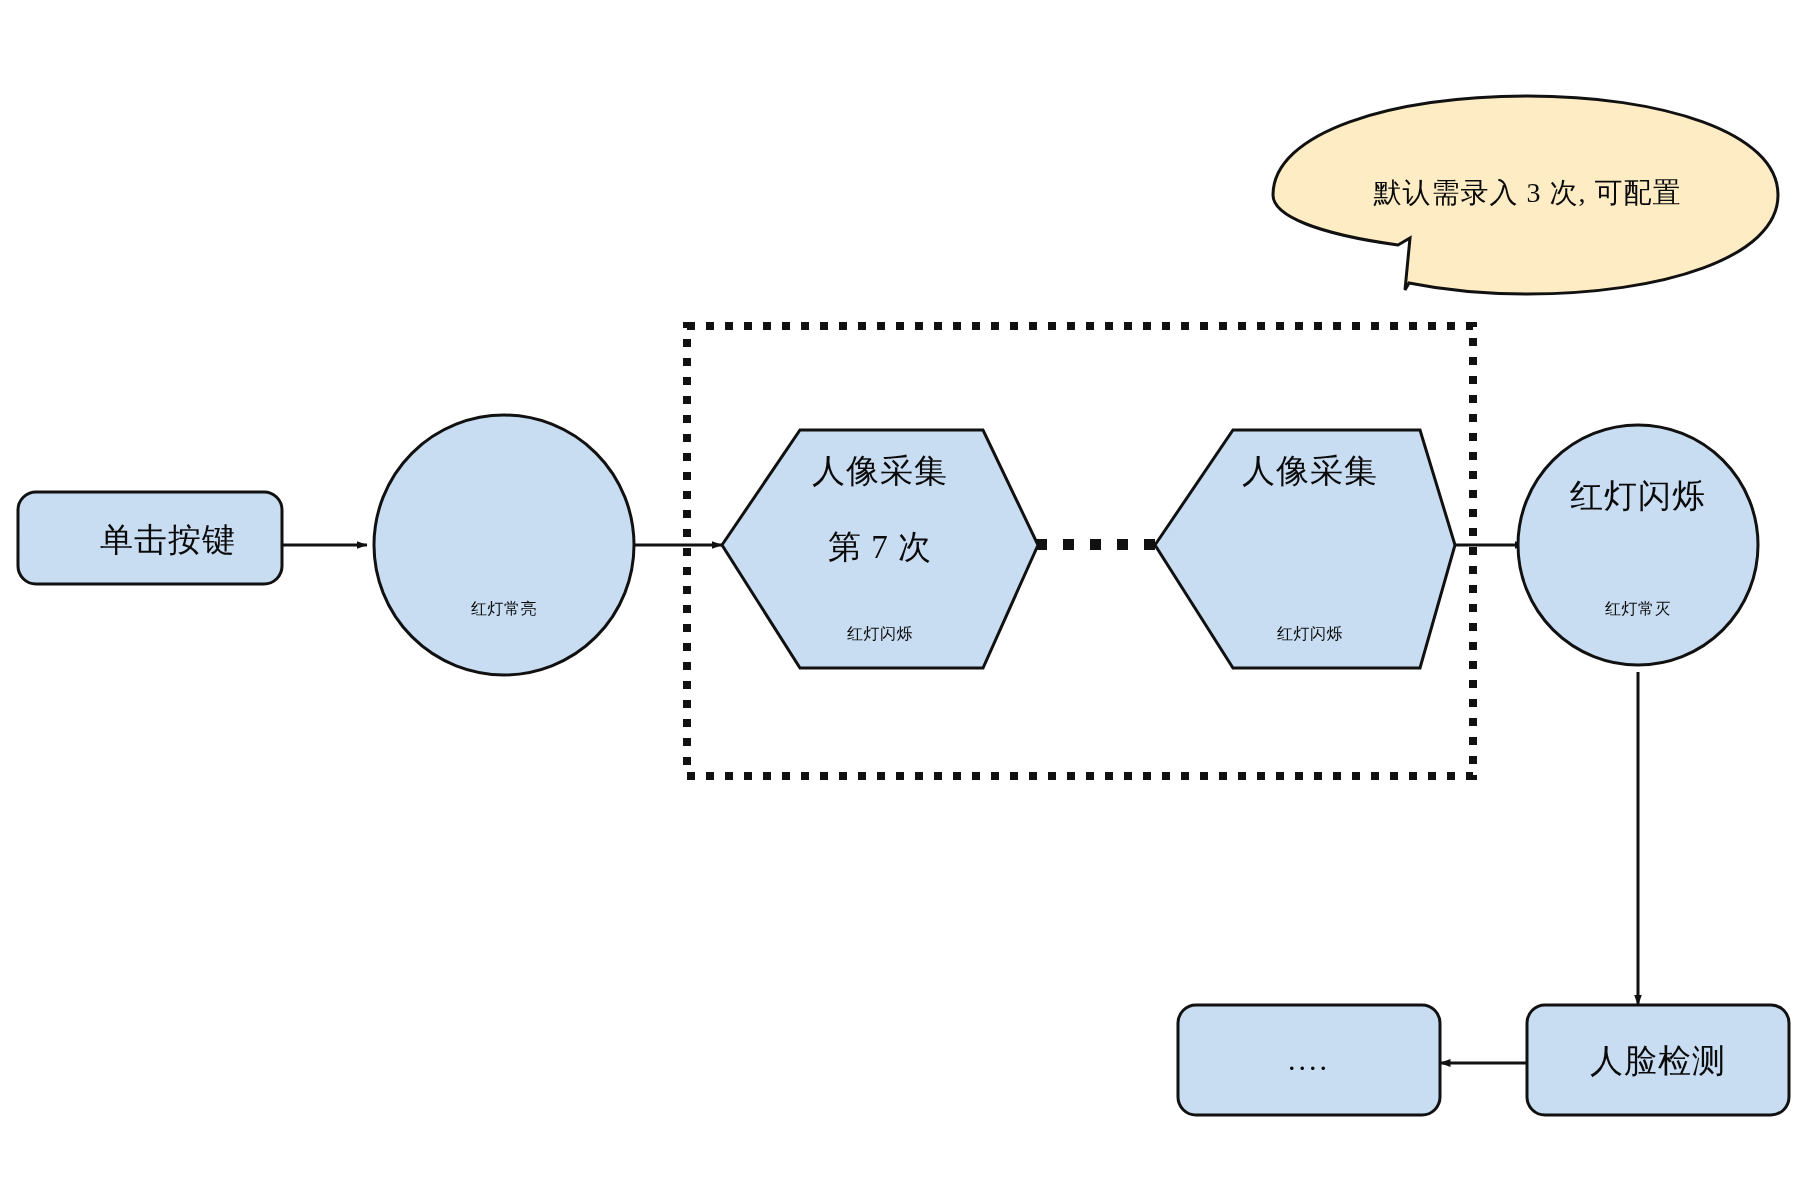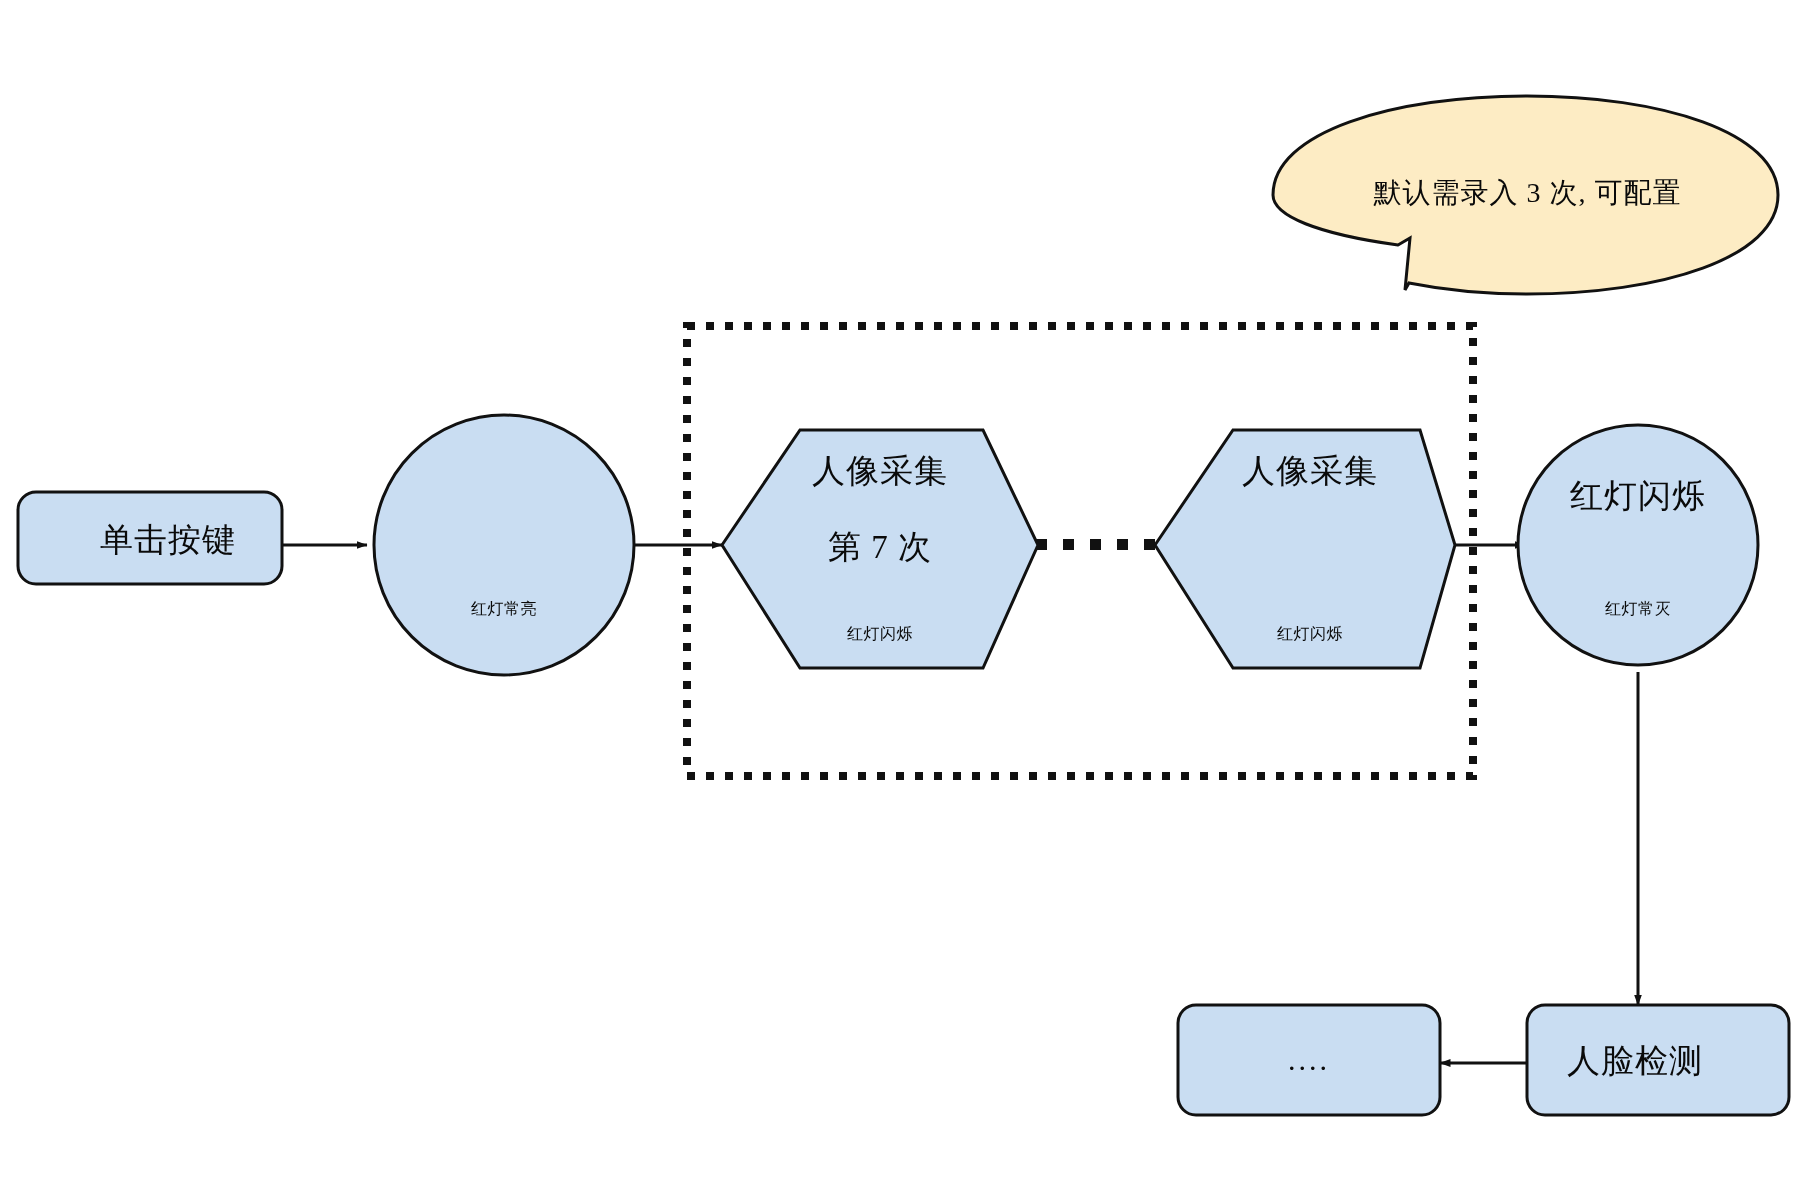--- a/index.html
+++ b/index.html
@@ -94,19 +94,19 @@
   <div class="lbl lbl-main" style="left:720px;top:453px;width:320px;">人像采集</div>
   <div class="lbl lbl-main" style="left:720px;top:529px;width:320px;">第 7 次</div>
   <div class="lbl lbl-sub" style="left:720px;top:625px;width:320px;">红灯闪烁</div>
 
   <div class="lbl lbl-main" style="left:1150px;top:453px;width:320px;">人像采集</div>
   <div class="lbl lbl-sub" style="left:1150px;top:625px;width:320px;">红灯闪烁</div>
 
   <div class="lbl lbl-main" style="left:1508px;top:478px;width:260px;">红灯闪烁</div>
   <div class="lbl lbl-sub" style="left:1508px;top:600px;width:260px;">红灯常灭</div>
 
-  <div class="lbl lbl-main" style="left:1477px;top:1043px;width:262px;padding-left:27px;">人脸检测</div>
+  <div class="lbl lbl-main" style="left:1527px;top:1043px;width:262px;">人脸检测</div>
 
   <div class="lbl lbl-dots" style="left:1178px;top:1043px;width:262px;">....</div>
 
   <div class="lbl lbl-callout" style="left:1300px;top:178px;width:455px;">默认需录入 3 次, 可配置</div>
 
 </div>
 
 </body></html>

